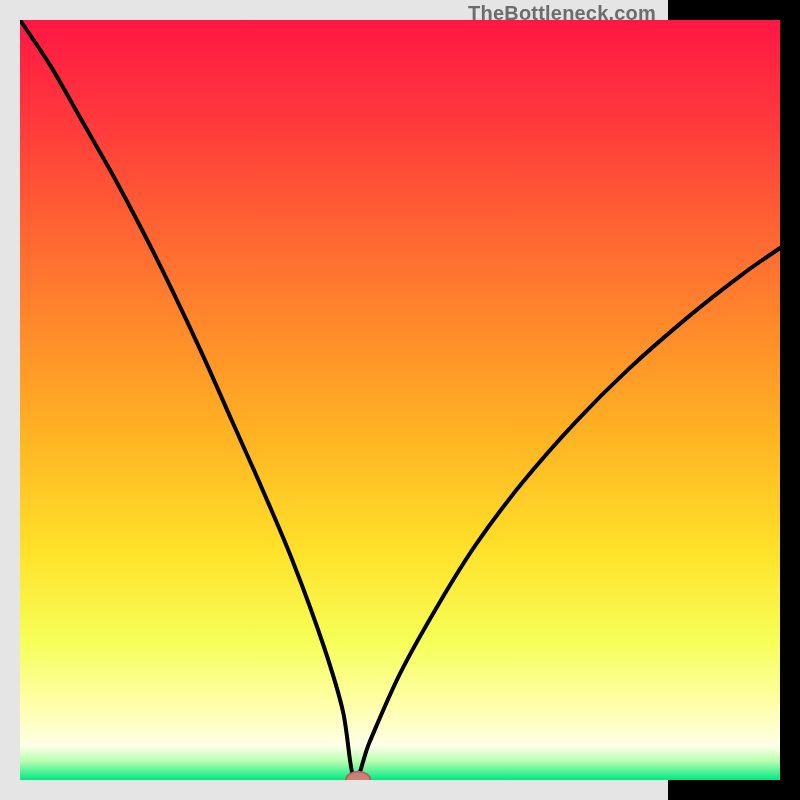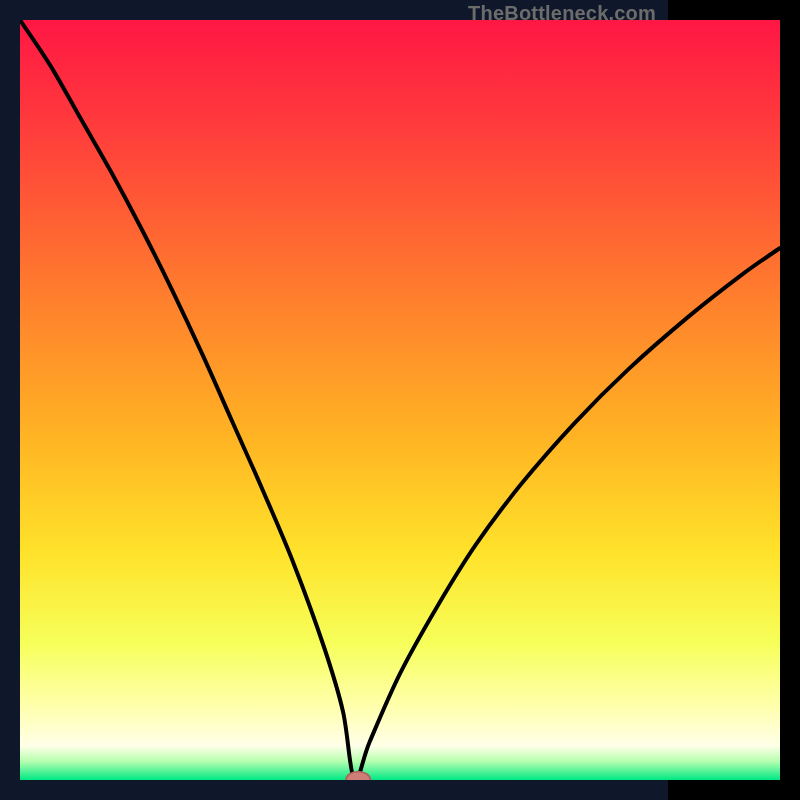--- a/index.html
+++ b/index.html
@@ -7,21 +7,21 @@
     padding: 0;
     width: 800px;
     height: 800px;
     overflow: hidden;
     background: #000;
   }
   .frame {
     position: relative;
     width: 668px;
     height: 800px;
-    background: #0f172a;
+    background: #e5e5e5;
   }
   .plot {
     position: absolute;
     left: 20px;
     top: 20px;
     width: 760px;
     height: 760px;
   }
   .plot svg {
     display: block;

